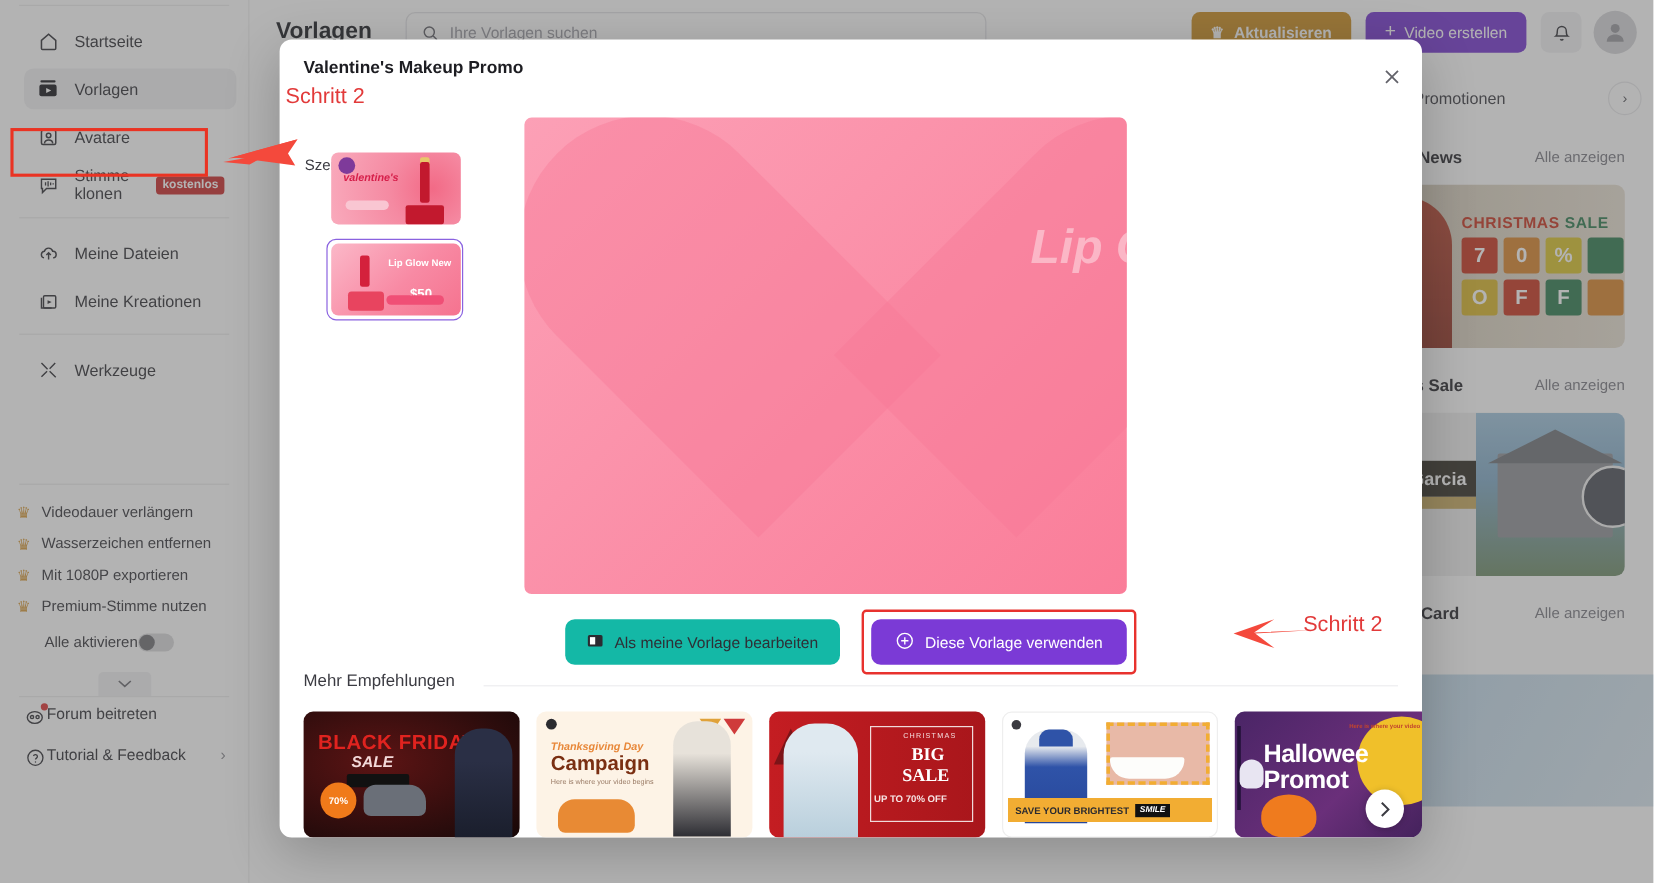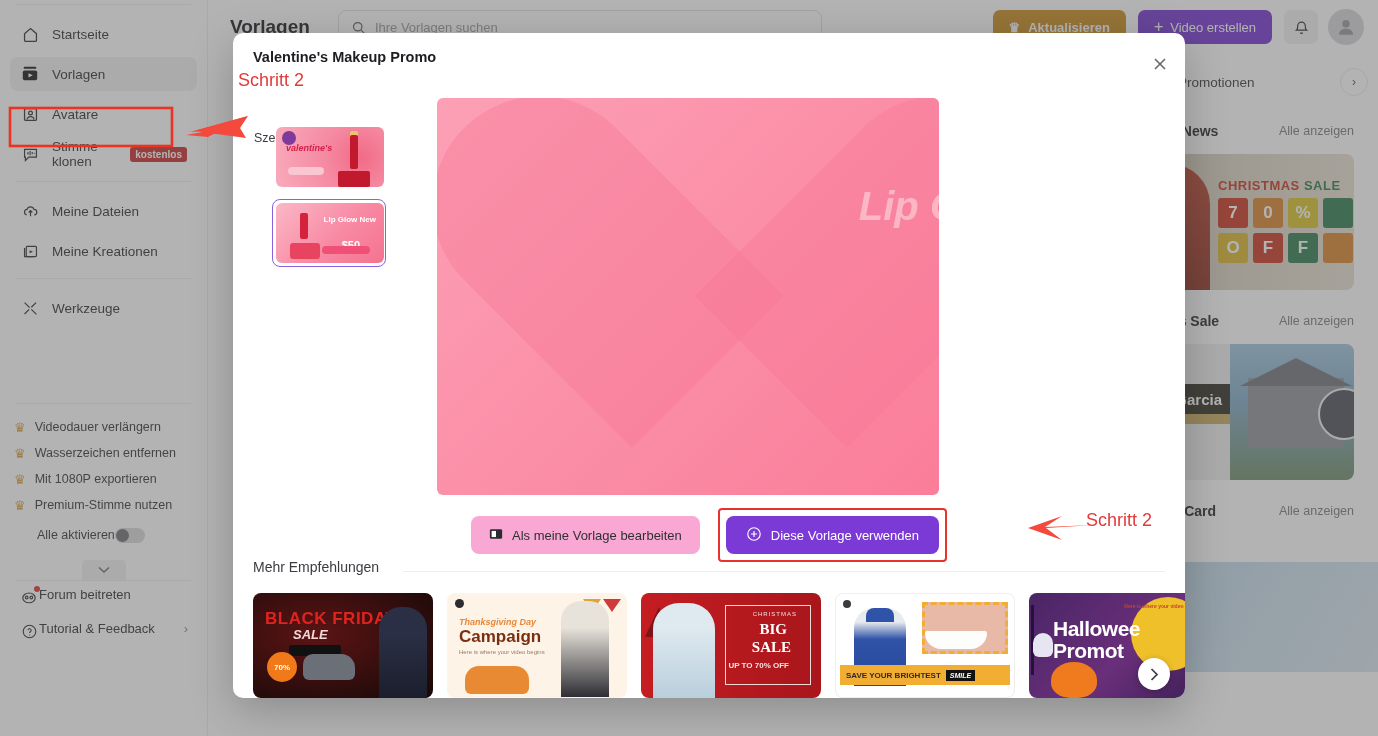--- a/index.html
+++ b/index.html
@@ -22,21 +22,21 @@
   }
   .brand { display: flex; align-items: center; height: 54px; padding-left: 14px; gap: 8px; }
   .logo-mark { width: 28px; height: 28px; position: relative; flex: none; }
   .brand-name { font-size: 18px; font-weight: 700; color: #15162c; letter-spacing: .2px; }
   .brand-name .o { color: #6b36d6; }
   .badge-free {
     background: #cdb6ec; color: #ffffff; font-size: 9px; font-weight: 700;
     letter-spacing: .6px; border-radius: 9px; padding: 3px 7px; margin-left: 4px;
   }
   .sb-divider { height: 1px; background: #ececec; margin: 4px 16px; }
-  .nav-list { padding: 8px 10px 0 10px; }
+  .nav-list { padding: 8px 10px 0 20px; }
   .nav-item {
     display: flex; align-items: center; gap: 12px; height: 34px;
     padding: 0 10px; border-radius: 8px; margin-bottom: 6px;
     font-size: 13.5px; color: #2d2d33; cursor: pointer;
   }
   .nav-item.active { background: #f1f1f3; }
   .nav-ico { width: 20px; height: 20px; flex: none; display: flex; align-items: center; justify-content: center; }
   .tag-red {
     background: #c92a2a; color: #fff; font-size: 10px; font-weight: 700;
     border-radius: 3px; padding: 2px 5px; margin-left: 6px;
@@ -156,21 +156,21 @@
   }
   .preview .heart::before { left: 215px; transform: rotate(-45deg); transform-origin: 0 100%; }
   .preview .heart::after  { left: 215px; transform: rotate(45deg);  transform-origin: 100% 100%; }
   .preview .lipg {
     position:absolute; right: -22px; top: 86px; font-size: 40px; font-weight: 800;
     font-style: italic; color: rgba(255,255,255,0.42); white-space: nowrap;
   }
 
   .act-row { position:absolute; left: 0; right: 0; top: 475px; display:flex; justify-content:center; align-items:center; gap: 18px; }
   .btn-edit {
-    height: 38px; background: #f9a8d4; color: #2f2f36; border-radius: 8px;
+    height: 38px; background: #14b8a6; color: #2f2f36; border-radius: 8px;
     display:flex; align-items:center; gap: 9px; padding: 0 18px; font-size: 13px; cursor:pointer;
   }
   .use-wrap { position: relative; padding: 6px; border: 2.5px solid #e8322e; border-radius: 4px; }
   .btn-use {
     height: 38px; background: #7b3ad6; color: #fff; border-radius: 8px;
     display:flex; align-items:center; gap: 9px; padding: 0 20px; font-size: 13px; cursor:pointer;
   }
 
   .more-title { position:absolute; left: 20px; top: 526px; font-size: 14px; color: #3b3b42; }
   .more-rule { position:absolute; left: 170px; right: 20px; top: 538px; height: 1px; background: #ededef; }

